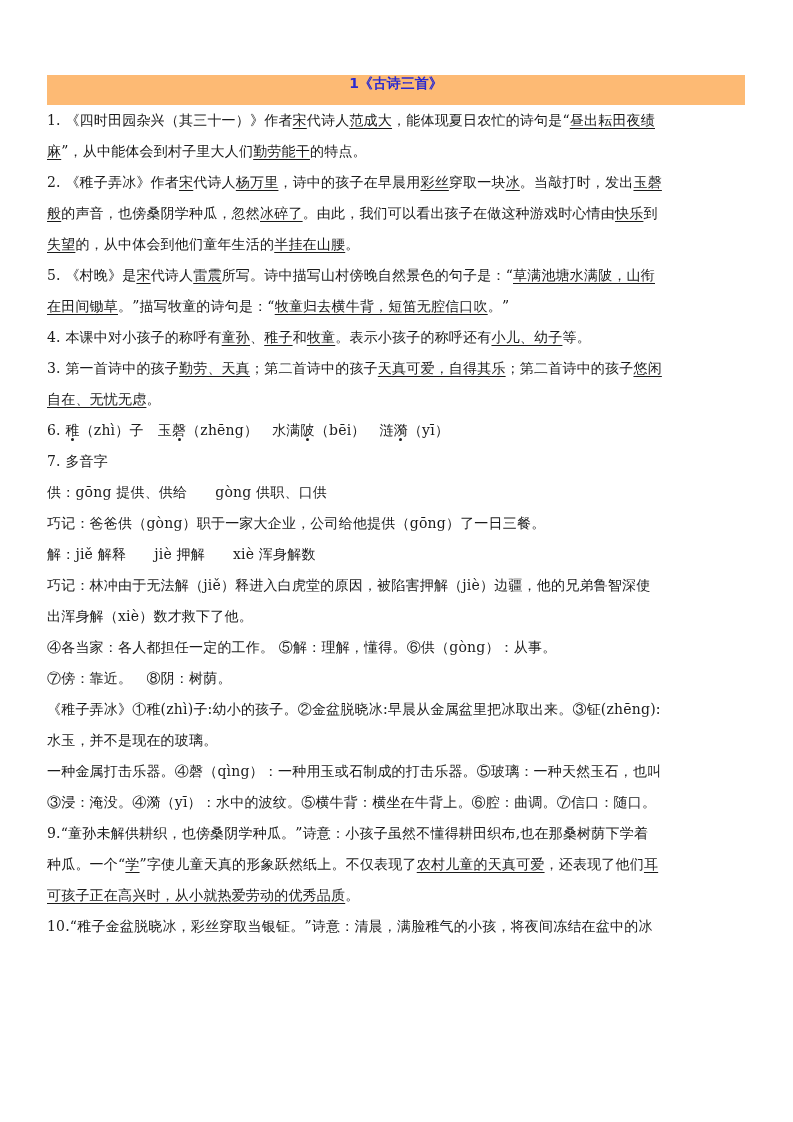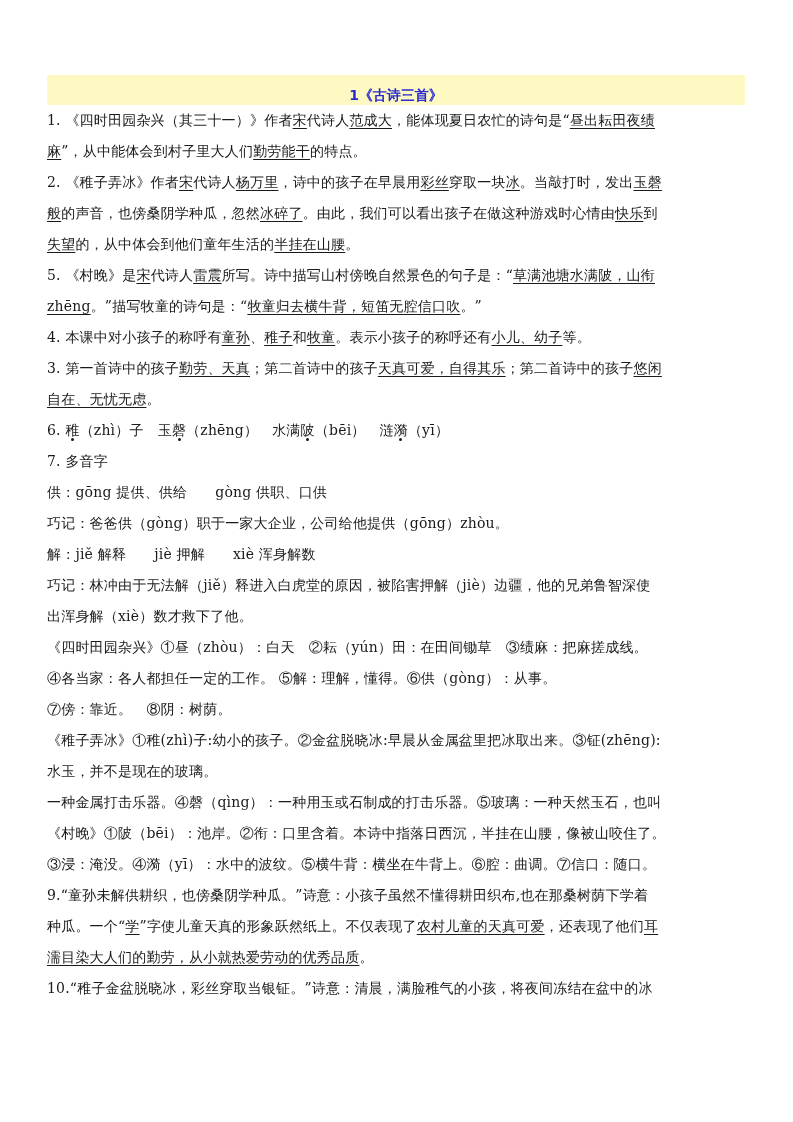--- a/index.html
+++ b/index.html
@@ -1,19 +1,19 @@
 <!DOCTYPE html>
 <html><head>
   <meta charset="utf-8">
   <style>
     html, body { margin: 0; padding: 0; background: #ffffff; }
     body { width: 793px; height: 1122px; position: relative; overflow: hidden;
       font-family: "DejaVu Serif", "Liberation Serif", serif; color: #1a1a1a; }
     .page { position: absolute; left: 47px; top: 75px; width: 698px; }
-    .title-band { height: 30px; background: #fef9c3; display: flex; align-items: flex-end; justify-content: center; }
+    .title-band { height: 30px; background: #fdba74; display: flex; align-items: flex-start; justify-content: center; }
     .title { color: #2a2ad0; font-weight: bold; font-size: 14px; font-family: "DejaVu Sans", "Liberation Sans", sans-serif; }
     .line { font-size: 14px; line-height: 31px; height: 31px; white-space: nowrap; letter-spacing: 0.2px; }
     .u { text-decoration: underline; text-underline-offset: 3px; }
     .dot { position: relative; }
     .dot::after { content: ""; position: absolute; left: 50%; bottom: -3px; width: 3px; height: 3px; margin-left: -1.5px; border-radius: 50%; background: #1a1a1a; }
     .sp { display: inline-block; width: 14px; }
     .sp2 { display: inline-block; width: 28px; }
   </style>
 </head>
 <body>
@@ -37,21 +37,21 @@
     <span class="u">般</span><span>的声音，也傍桑阴学种瓜，忽然</span><span class="u">冰碎了</span><span>。由此，我们可以看出孩子在做这种游戏时心情由</span><span class="u">快乐</span><span>到</span>
   </div>
   <div class="line">
     <span class="u">失望</span><span>的，从中体会到他们童年生活的</span><span class="u">半挂在山腰</span><span>。</span>
   </div>
 
   <div class="line">
     <span>5. 《村晚》是</span><span class="u">宋</span><span>代诗人</span><span class="u">雷震</span><span>所写。诗中描写山村傍晚自然景色的句子是：“</span><span class="u">草满池塘水满陂，山衔</span>
   </div>
   <div class="line">
-    <span class="u">zhēng</span><span>。”描写牧童的诗句是：“</span><span class="u">牧童归去横牛背，短笛无腔信口吹</span><span>。”</span>
+    <span class="u">在田间锄草</span><span>。”描写牧童的诗句是：“</span><span class="u">牧童归去横牛背，短笛无腔信口吹</span><span>。”</span>
   </div>
 
   <div class="line">
     <span>4. 本课中对小孩子的称呼有</span><span class="u">童孙</span><span>、</span><span class="u">稚子</span><span>和</span><span class="u">牧童</span><span>。表示小孩子的称呼还有</span><span class="u">小儿、幼子</span><span>等。</span>
   </div>
 
   <div class="line">
     <span>3. 第一首诗中的孩子</span><span class="u">勤劳、天真</span><span>；第二首诗中的孩子</span><span class="u">天真可爱，自得其乐</span><span>；第二首诗中的孩子</span><span class="u">悠闲</span>
   </div>
   <div class="line">
@@ -59,38 +59,36 @@
   </div>
 
   <div class="line">
     <span>6. </span><span class="dot">稚</span><span>（zhì）子</span><span class="sp"></span><span>玉</span><span class="dot">磬</span><span>（zhēng）</span><span class="sp"></span><span>水满</span><span class="dot">陂</span><span>（bēi）</span><span class="sp"></span><span>涟</span><span class="dot">漪</span><span>（yī）</span>
   </div>
 
   <div class="line">7. 多音字</div>
   <div class="line">
     <span>供：</span><span>gōng 提供、供给</span><span class="sp2"></span><span>gòng 供职、口供</span>
   </div>
-  <div class="line">巧记：爸爸供（gòng）职于一家大企业，公司给他提供（gōng）zhòu。</div>
+  <div class="line">巧记：爸爸供（gòng）职于一家大企业，公司给他提供（gōng）了一日三餐。</div>
   <div class="line">
     <span>解：</span><span>jiě 解释</span><span class="sp2"></span><span>jiè 押解</span><span class="sp2"></span><span>xiè 浑身解数</span>
   </div>
   <div class="line">巧记：林冲由于无法解（jiě）释进入白虎堂的原因，被陷害押解（jiè）边疆，他的兄弟鲁智深使</div>
   <div class="line">出浑身解（xiè）数才救下了他。</div>
 
-  <div class="line">《四时田园杂兴》①昼（zhòu）：白天　②耘（yún）田：在田间锄草　③绩麻：把麻搓成线。</div>
   <div class="line">④各当家：各人都担任一定的工作。 ⑤解：理解，懂得。⑥供（gòng）：从事。</div>
   <div class="line">⑦傍：靠近。　⑧阴：树荫。</div>
   <div class="line">《稚子弄冰》①稚(zhì)子:幼小的孩子。②金盆脱晓冰:早晨从金属盆里把冰取出来。③钲(zhēng):</div>
   <div class="line">水玉，并不是现在的玻璃。</div>
   <div class="line">一种金属打击乐器。④磬（qìng）：一种用玉或石制成的打击乐器。⑤玻璃：一种天然玉石，也叫</div>
-  <div class="line">《村晚》①陂（bēi）：池岸。②衔：口里含着。本诗中指落日西沉，半挂在山腰，像被山咬住了。</div>
   <div class="line">③浸：淹没。④漪（yī）：水中的波纹。⑤横牛背：横坐在牛背上。⑥腔：曲调。⑦信口：随口。</div>
 
   <div class="line">9.“童孙未解供耕织，也傍桑阴学种瓜。”诗意：小孩子虽然不懂得耕田织布,也在那桑树荫下学着</div>
   <div class="line">
     <span>种瓜。一个“</span><span class="u">学</span><span>”字使儿童天真的形象跃然纸上。不仅表现了</span><span class="u">农村儿童的天真可爱</span><span>，还表现了他们</span><span class="u">耳</span>
   </div>
   <div class="line">
-    <span class="u">濡目染大人们的勤劳，从小就热爱劳动的优秀品质</span><span>。</span>
+    <span class="u">可孩子正在高兴时，从小就热爱劳动的优秀品质</span><span>。</span>
   </div>
 
   <div class="line">10.“稚子金盆脱晓冰，彩丝穿取当银钲。”诗意：清晨，满脸稚气的小孩，将夜间冻结在盆中的冰</div>
 </div>
 
 </body></html>

